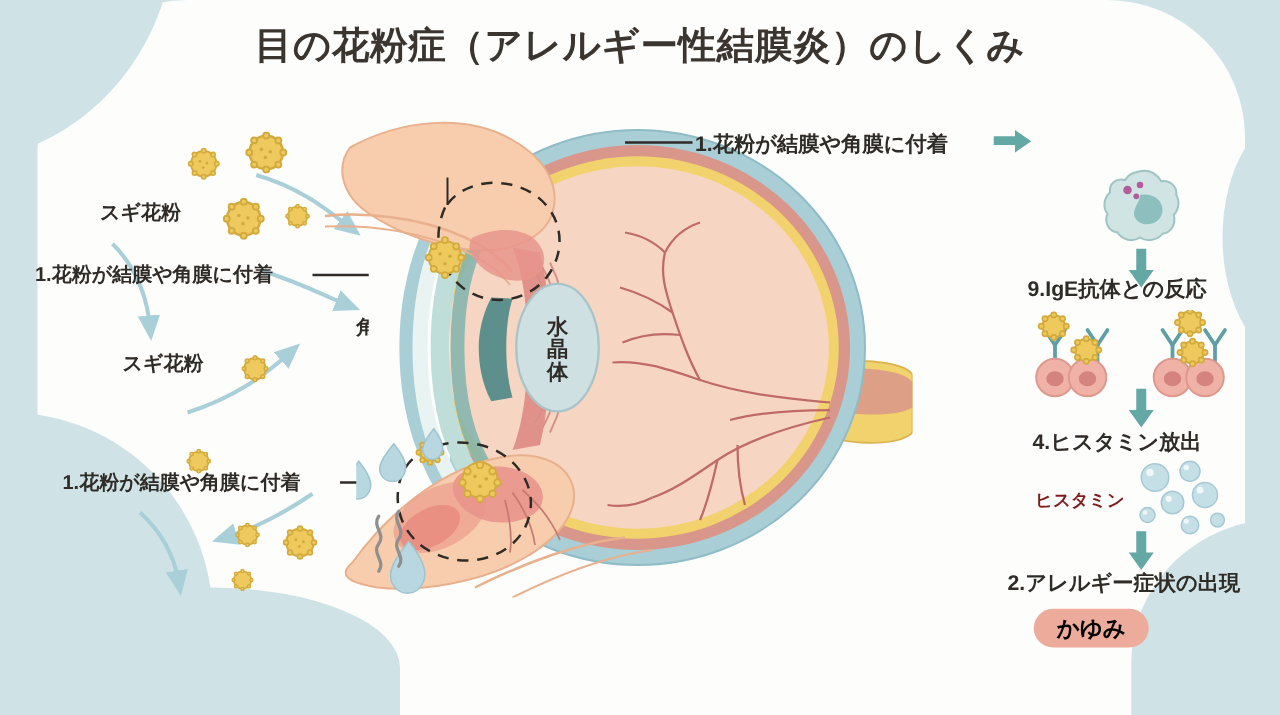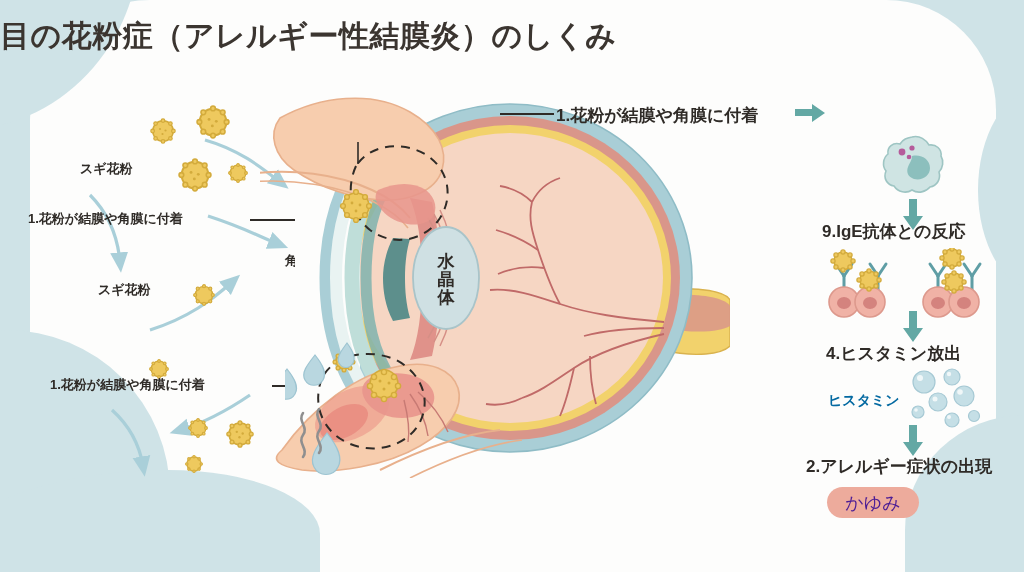--- a/index.html
+++ b/index.html
@@ -33,28 +33,28 @@
     position:absolute; left:905px; top:415px; width:240px; height:230px;
     background:#cfe3e7; border-radius:50% 0 0 0;
   }
   .blob-r {
     position:absolute; left:978px; top:90px; width:120px; height:200px;
     background:#cfe3e7; border-radius:50% 0 0 50%;
   }
 
   
   .title {
-    position:absolute; left:0; top:16px; width:1024px; 
+    position:absolute; left:0; top:16px; width:1024px; text-align:center;
     font-size:30px; font-weight:bold; color:#3b3530; letter-spacing:.5px;
     white-space:nowrap;
   }
 
   
   .lbl { position:absolute; color:#2f2b27; font-weight:bold; white-space:nowrap; }
-  .lbl-md { font-size:13px; }
+  .lbl-md { font-size:16px; }
   .lbl-step { font-size:17px; font-weight:bold; color:#2f2b27; }
 
   .leader { position:absolute; background:#2f2b27; height:1.6px; }
 
   
   .pollen { position:absolute; }
   .pollen svg { display:block; }
 
   
   #eye { position:absolute; left:260px; top:78px; width:470px; height:400px; }
@@ -64,27 +64,27 @@
     position:absolute; font-size:17px; font-weight:bold; color:#2f2b27;
     line-height:1.05; text-align:center; width:26px;
   }
 
   
   .flow-arrow-down { position:absolute; }
   .flow-arrow-right { position:absolute; }
 
   
   .pill {
-    position:absolute; background:#edab9c; color:#4c1d95;
-    font-size:18px; font-weight:normal; border-radius:16px;
+    position:absolute; background:#edab9c; color:#000000;
+    font-size:18px; font-weight:bold; border-radius:16px;
     display:flex; align-items:center; justify-content:center;
     height:31px;
   }
 
-  .tinytext { position:absolute; font-size:14px; font-weight:bold; color:#0369a1; }
+  .tinytext { position:absolute; font-size:14px; font-weight:bold; color:#7f1d1d; }
 </style>
 </head>
 <body>
 
 <div id="stage">
 
   <div class="bg-base"></div>
   <div class="bg-white"></div>
   <div class="blob-tl"></div>
   <div class="blob-bl"></div>

